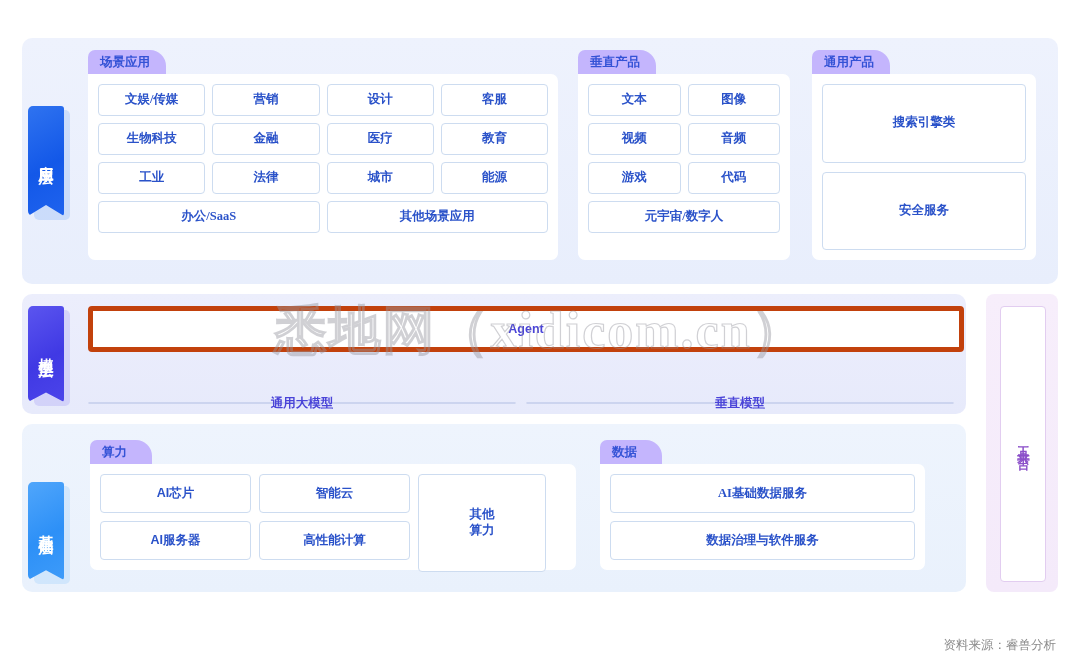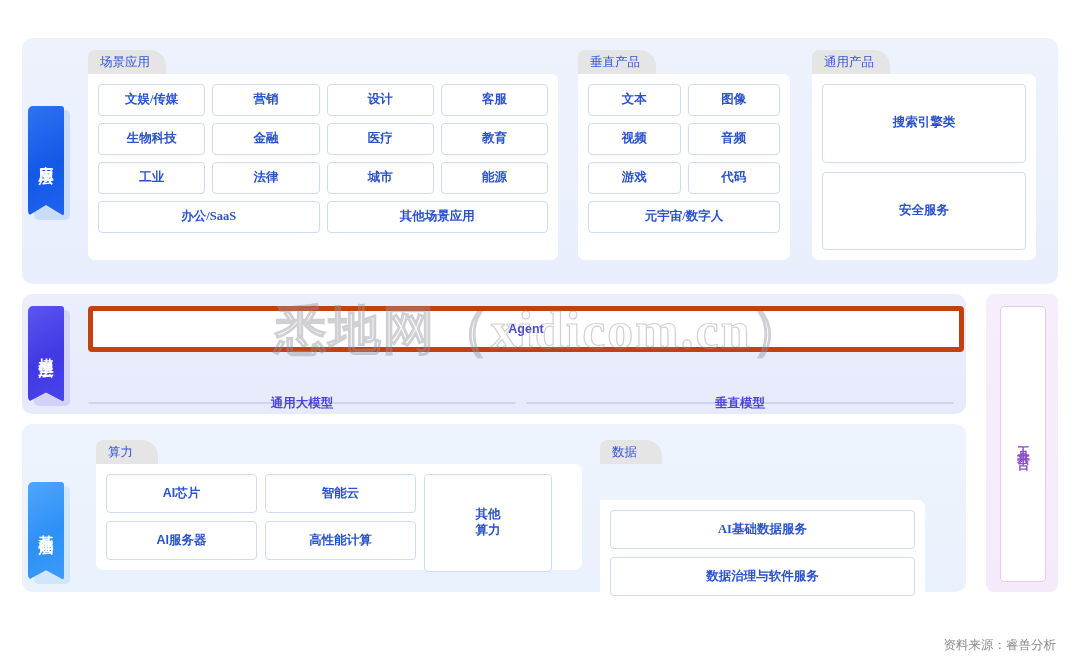--- a/index.html
+++ b/index.html
@@ -77,26 +77,26 @@
   #tab-model .shadowpanel{background:#b4b0f5;}
   #tab-foundation{left:28px;top:482px;height:98px;}
   #tab-foundation .facepanel{background:linear-gradient(150deg,#50a6fb 0%,#2d90f7 55%,#3d9bf9 100%);}
   #tab-foundation .shadowpanel{background:#aed6fc;}
 
   
   .group{position:absolute;}
   .group-tab{
     position:relative;
     height:24px;
-    background:#e5e5e5;
+    background:#c4b5fd;
     border-radius:7px 16px 0 0;
     display:flex;align-items:center;
     padding:0 16px 0 12px;
     font-size:12.5px;
-    font-weight:normal;
+    font-weight:bold;
     color:#3452d6;
     width:max-content;
     min-width:62px;
     box-sizing:border-box;
   }
   .group-body{
     background:#ffffff;
     border-radius:0 7px 7px 7px;
     padding:10px;
     box-sizing:border-box;
@@ -147,34 +147,34 @@
     display:flex;gap:10px;
   }
   #model-row2 .mcell{
     flex:1;
     background:#ffffff;border:1px solid #ccd4ef;border-radius:4px;
     display:flex;align-items:center;justify-content:center;
     color:#4a44d8;font-size:12.5px;font-weight:bold;margin-top:40px;
   }
 
   
-  #group-compute{left:96px;top:440px;width:486px;}
+  #group-compute{left:90px;top:440px;width:486px;}
   #group-compute .group-body{height:106px;position:relative;padding:10px;}
   #compute-left{
     position:absolute;left:10px;top:10px;
     width:310px;height:86px;
     display:grid;grid-template-columns:repeat(2,1fr);grid-template-rows:repeat(2,1fr);gap:8px;
   }
   #compute-other{
     position:absolute;left:328px;top:10px;
     width:128px;height:98px;
   }
 
   #group-data{left:600px;top:440px;width:325px;}
-  #group-data .group-body{height:106px;margin-top:36px;}
+  #group-data .group-body{height:106px;}
   #grid-data{grid-template-columns:1fr;grid-template-rows:1fr 1fr;gap:8px;height:86px;}
 
   
   #tools-inner{
     position:absolute;left:1000px;top:306px;
     width:44px;height:274px;
     background:#ffffff;border:1px solid #e2cdf0;border-radius:4px;
     display:flex;align-items:center;justify-content:center;
   }
   #tools-inner .tools-text{

